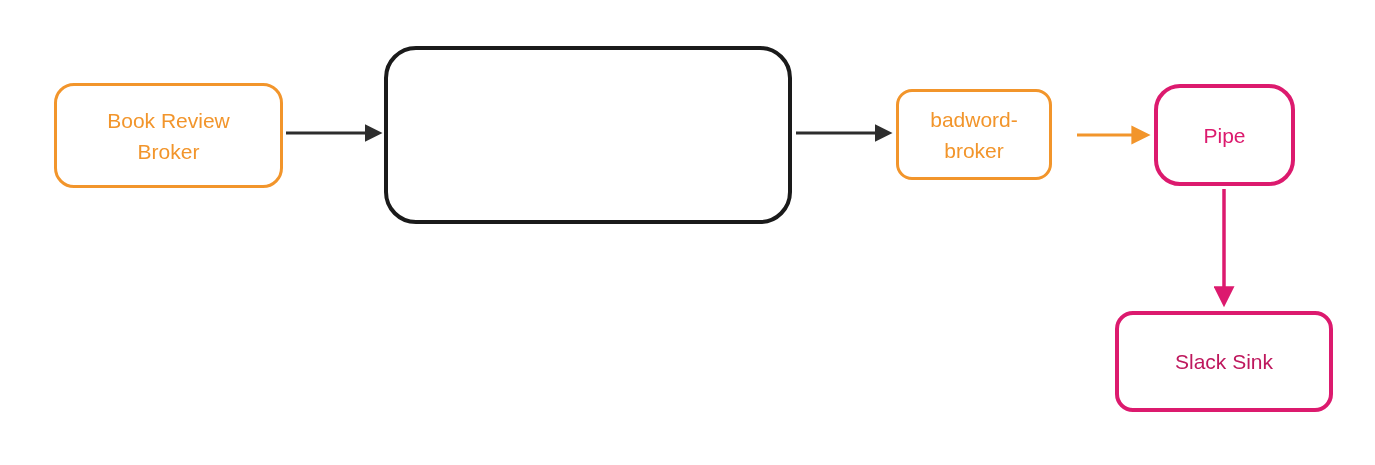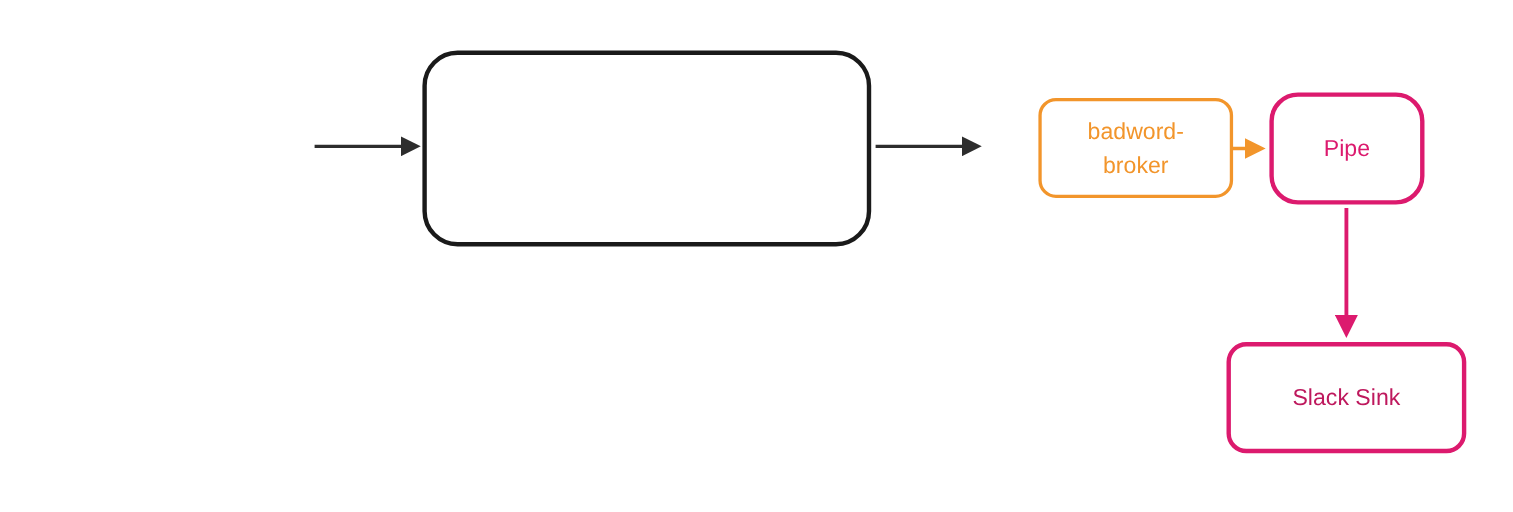--- a/index.html
+++ b/index.html
@@ -34,24 +34,23 @@
     font-size: 21px;
   }
   #node-brb .label { max-width: 140px; }
   #node-trigger {
     left: 384px; top: 46px; width: 408px; height: 178px;
     border: 4px solid; border-radius: 32px;
     font-size: 22px;
   }
   #node-trigger .label { line-height: 33px; }
   #node-bwb {
-    left: 896px; top: 89px; width: 177px; height: 91px;
+    left: 896px; top: 89px; width: 156px; height: 91px;
     border: 3px solid; border-radius: 16px;
     font-size: 21px;
-    margin-left: 48px;
   }
   #node-bwb .label { max-width: 110px; overflow-wrap: break-word; }
   #node-pipe {
     left: 1154px; top: 84px; width: 141px; height: 102px;
     border: 4px solid; border-radius: 26px;
     font-size: 21px;
   }
   #node-slack {
     left: 1115px; top: 311px; width: 218px; height: 101px;
     border: 4px solid; border-radius: 18px;
@@ -85,20 +84,23 @@
 
     <line x1="286" y1="133" x2="366" y2="133" stroke-width="3" marker-end="url(#head-black)" stroke="#2D2D2D"></line>
 
     <line x1="796" y1="133" x2="876" y2="133" stroke-width="3" marker-end="url(#head-black)" stroke="#2D2D2D"></line>
 
     <line x1="1077" y1="135" x2="1133" y2="135" stroke-width="3.2" marker-end="url(#head-orange)" stroke="#F2952B"></line>
 
     <line x1="1224" y1="189" x2="1224" y2="288" stroke-width="3.5" marker-end="url(#head-pink)" stroke="#DC1A6E"></line>
   </svg>
 
+  <div class="node" id="node-brb" style="border-color: rgb(242, 149, 43); color: rgb(242, 149, 43);">
+    <div class="label">Book Review Broker</div>
+  </div>
 
   <div class="node" id="node-trigger" style="border-color: rgb(26, 26, 26); color: rgb(26, 26, 26);">
     <div class="label">
     </div>
   </div>
 
   <div class="node" id="node-bwb" style="border-color: rgb(242, 149, 43); color: rgb(242, 149, 43);">
     <div class="label">badword-broker</div>
   </div>
 

